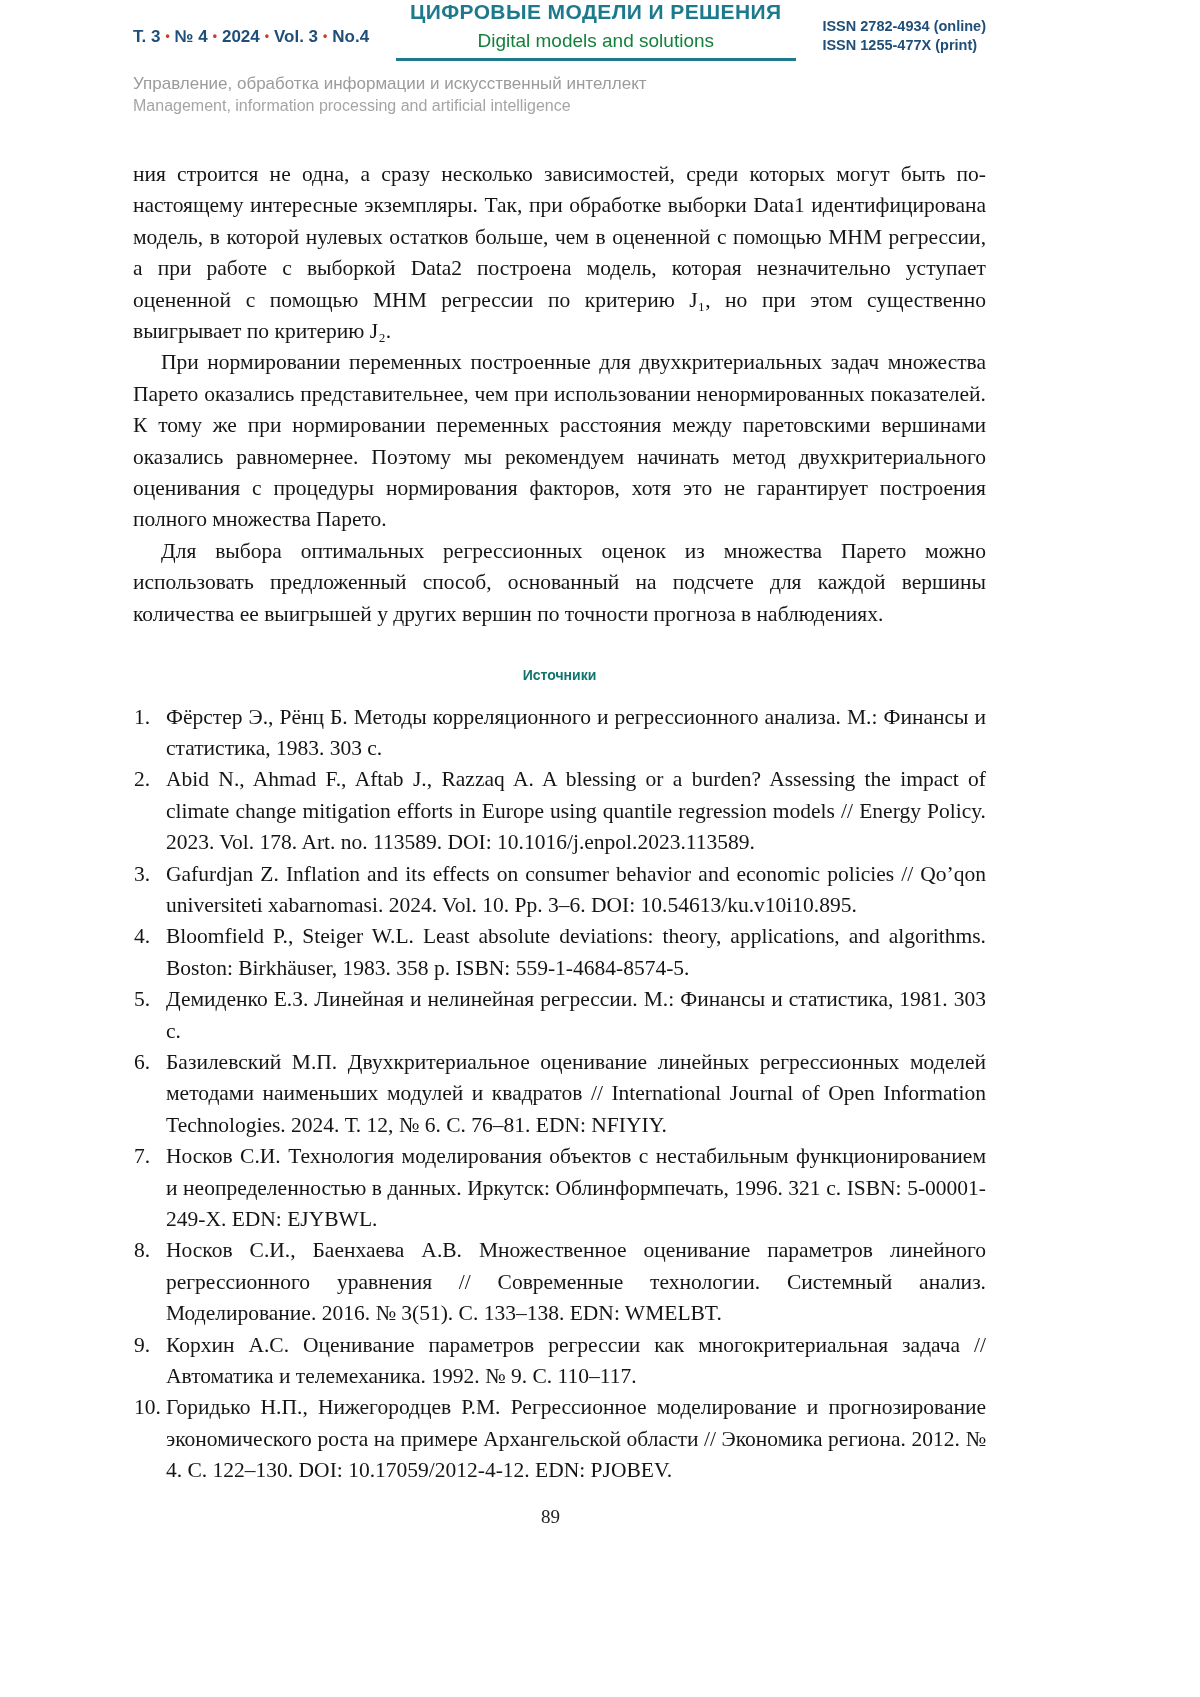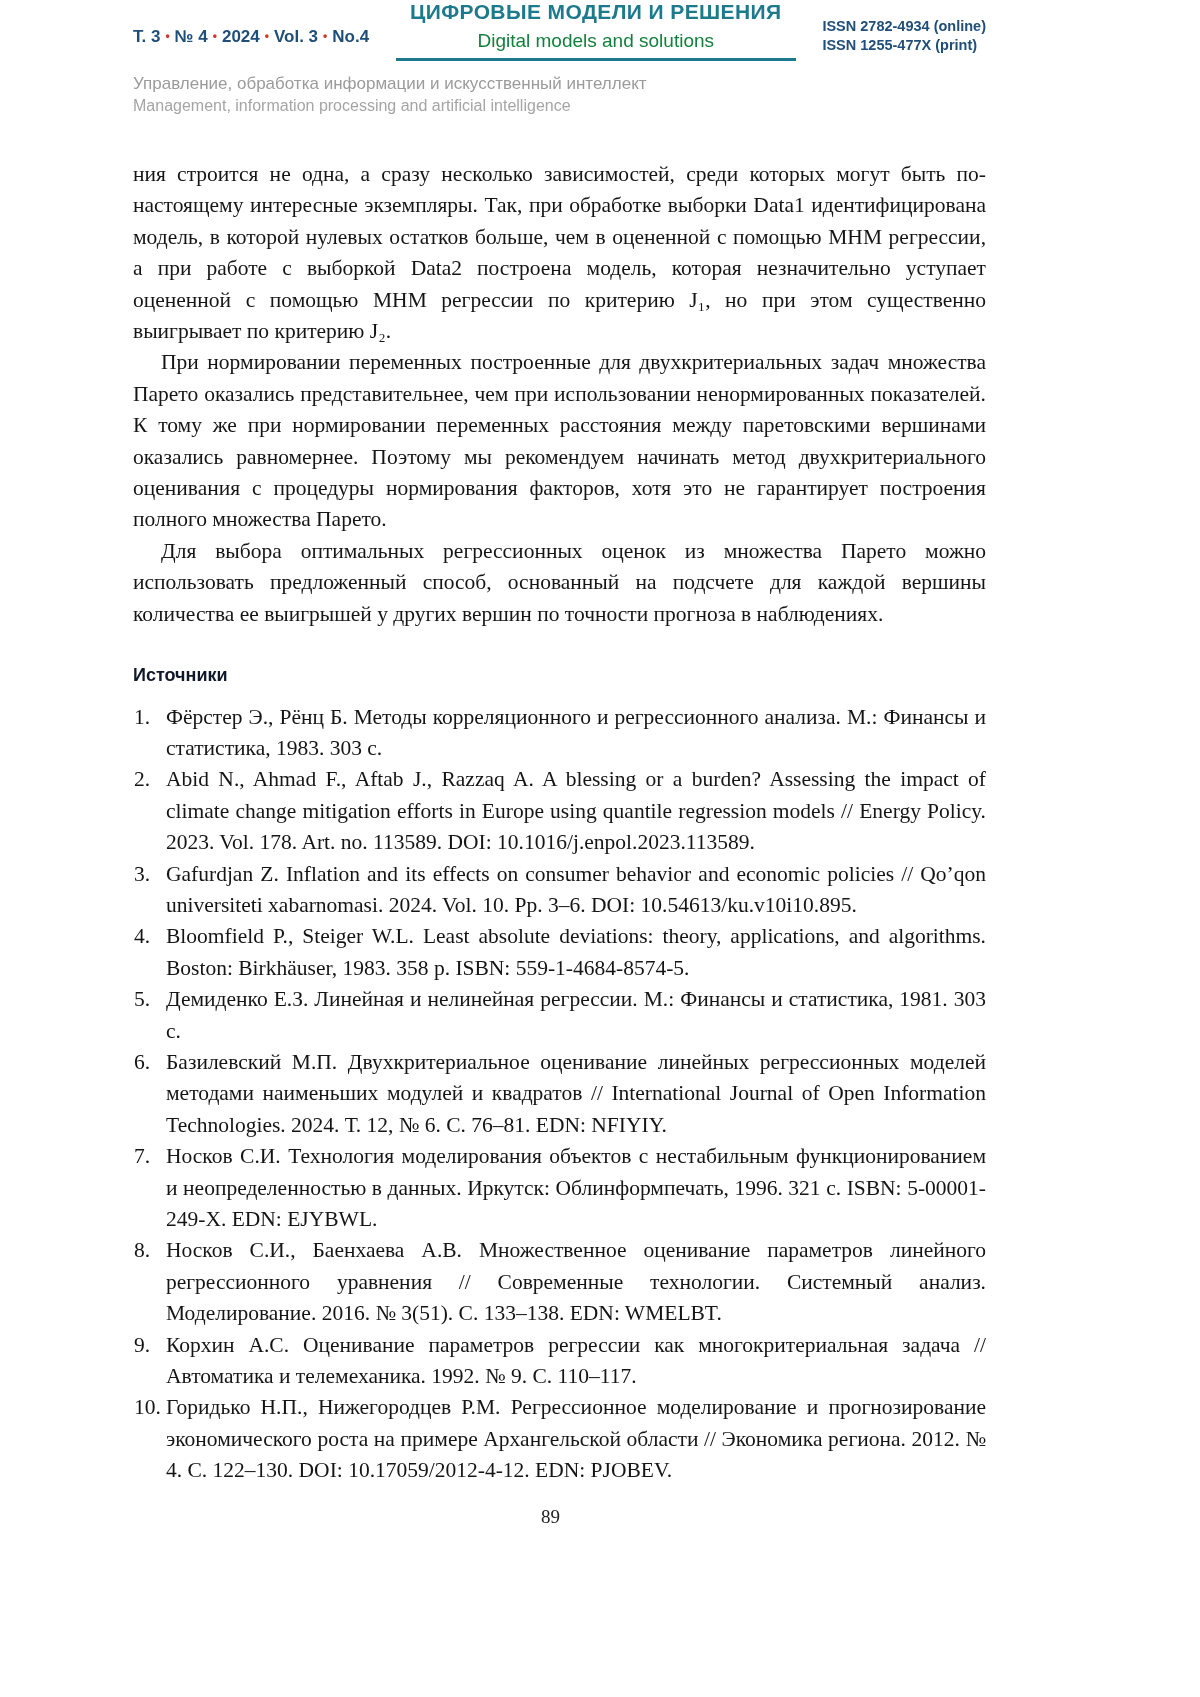--- a/index.html
+++ b/index.html
@@ -81,24 +81,25 @@
     line-height: 31.4px;
   }
   .para {
     margin: 0;
     text-align: justify;
   }
   .para.indent { text-indent: 28px; }
 
   .refs-heading {
     margin: 30px 0 10px 0;
+    text-align: center;
     font-family: "Liberation Sans", "DejaVu Sans", sans-serif;
-    font-size: 18px;
-    font-weight: bold;
-    color: #0f172a;
+    font-size: 14px;
+    font-weight: bold;
+    color: #0f766e;
   }
   .refs {
     list-style: none;
     margin: 0;
     padding: 0;
   }
   .ref {
     position: relative;
     padding-left: 33px;
     text-align: justify;

